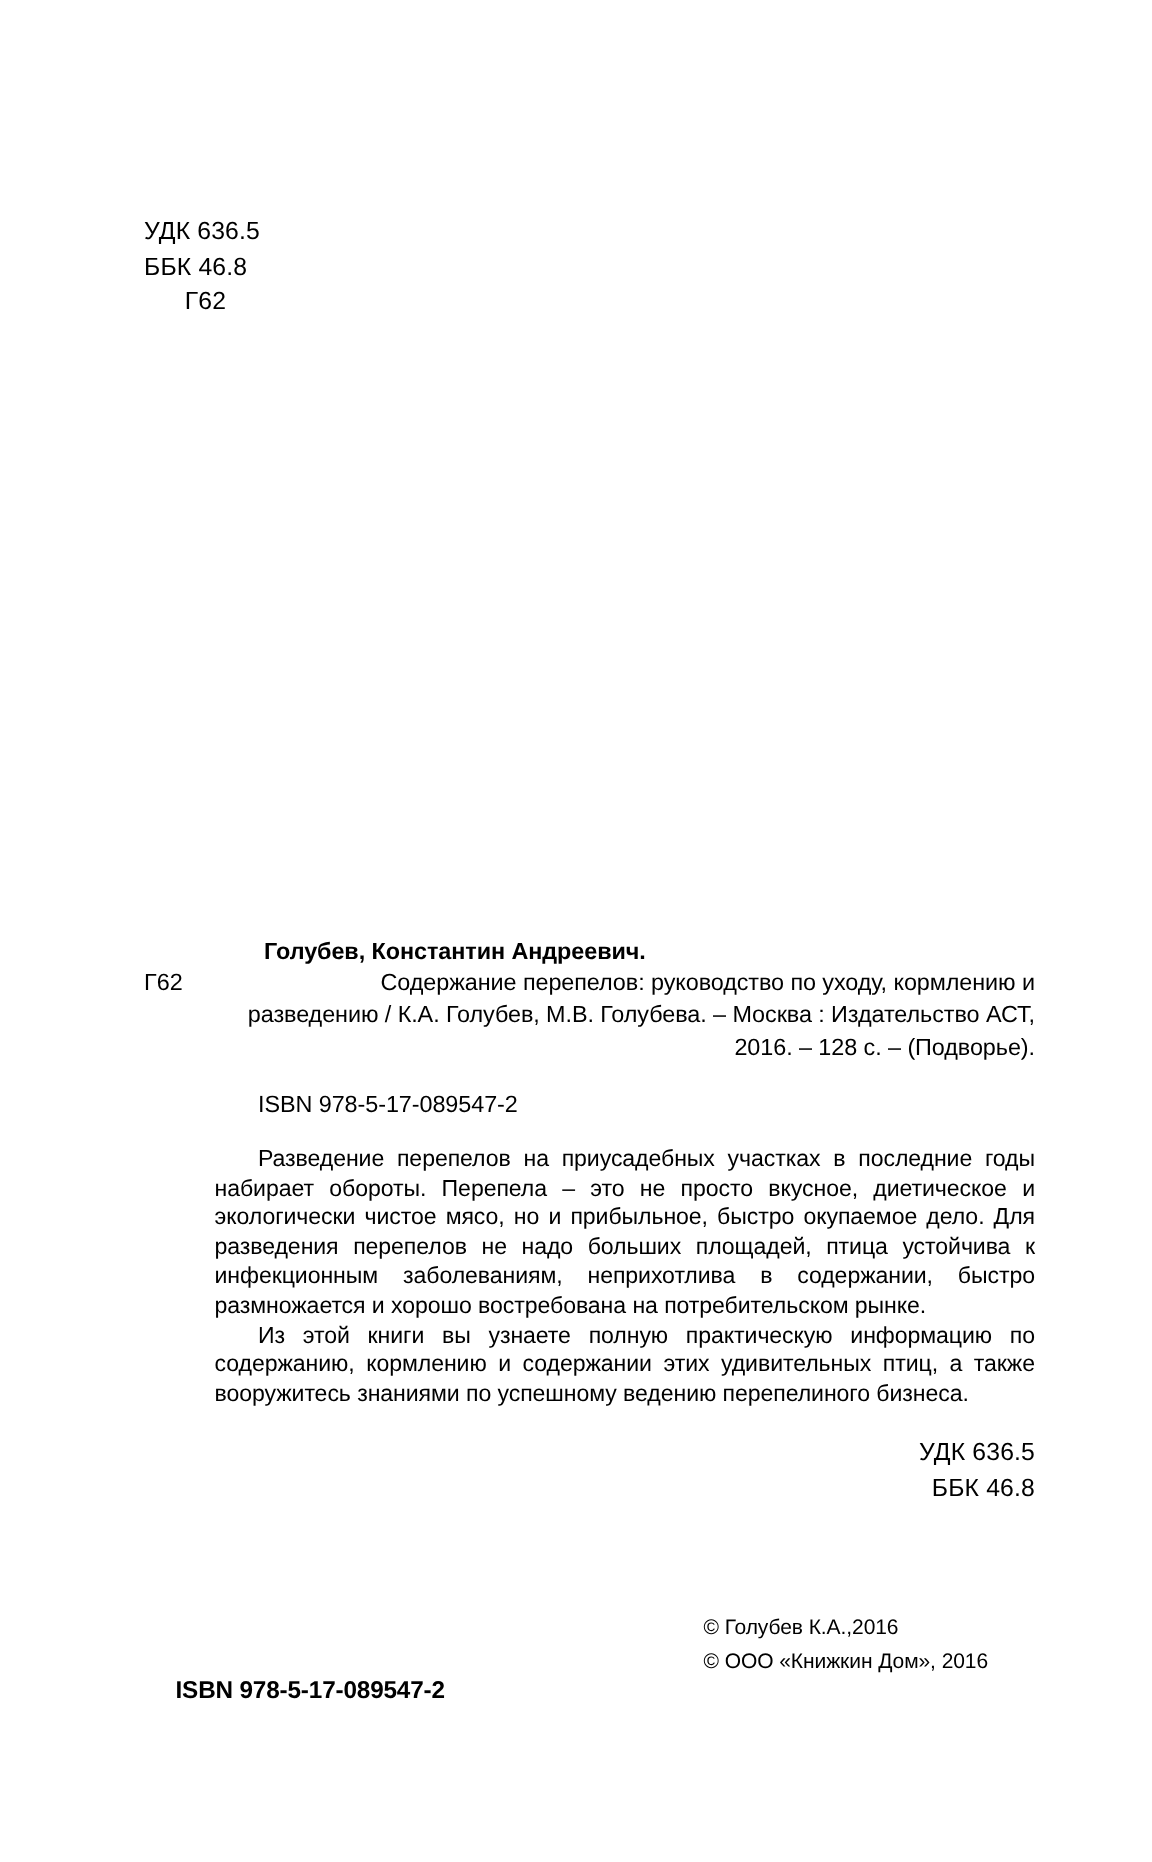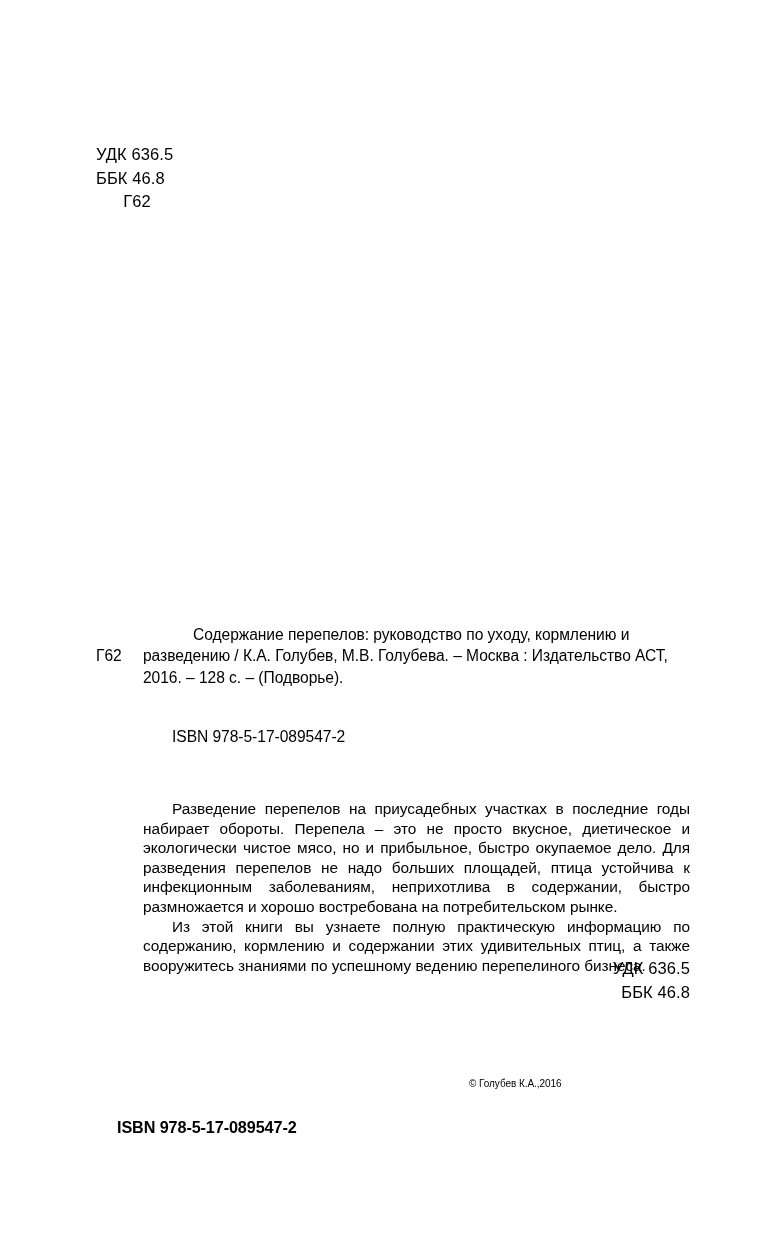--- a/index.html
+++ b/index.html
@@ -44,21 +44,21 @@
     font-weight: bold;
     font-size: 15.6px;
     line-height: 21px;
     text-indent: 33px;
     letter-spacing: -0.05px;
   }
   .biblio .desc {
     font-size: 15.6px;
     line-height: 21.3px;
     text-indent: 50px;
-    text-align: left;
+    text-align: right;
     letter-spacing: -0.05px;
   }
   .card-mark {
     position: absolute;
     left: 96px;
     top: 645px;
     font-size: 15.6px;
     line-height: 21.3px;
   }
   .isbn-inline {
@@ -73,21 +73,20 @@
   
   .annotation {
     position: absolute;
     left: 143px;
     top: 763px;
     width: 547px;
     font-size: 15.4px;
     line-height: 19.6px;
     text-align: justify;
     letter-spacing: -0.05px;
-    margin-top: 36px;
   }
   .annotation p {
     margin: 0;
     text-indent: 29px;
     text-align: justify;
     text-justify: inter-word;
   }
   .annotation p:last-child { }
 
   
@@ -101,21 +100,21 @@
     line-height: 23.5px;
     letter-spacing: 0.1px;
   }
   .udk-bottom .ln { display: block; }
 
   
   .copyright {
     position: absolute;
     left: 469px;
     top: 1073px;
-    font-size: 10px;
+    font-size: 14px;
     line-height: 22.5px;
     letter-spacing: -0.05px;
     white-space: nowrap;
   }
   .copyright .ln { display: block; }
 
   
   .isbn-bottom {
     position: absolute;
     left: 117px;
@@ -134,34 +133,36 @@
 
   <div class="udk-top">
     <span class="ln">УДК 636.5</span>
     <span class="ln">ББК 46.8</span>
     <span class="ln center">Г62</span>
   </div>
 
   <div class="card-mark">Г62</div>
 
   <div class="biblio">
+    <div class="author-line">Голубев, Константин Андреевич.</div>
     <div class="desc">Содержание перепелов: руководство по уходу, кормлению и разведению  / К.А. Голубев, М.В. Голубева. – Москва : Издательство АСТ, 2016. – 128 с. – (Подворье).</div>
   </div>
 
   <div class="isbn-inline">ISBN 978-5-17-089547-2</div>
 
   <div class="annotation">
     <p>Разведение перепелов на приусадебных участках в последние годы набирает обороты. Перепела – это не просто вкусное, диетическое и экологически чистое мясо, но и прибыльное, быстро окупаемое дело. Для разведения перепелов не надо больших площадей, птица устойчива к инфекционным заболеваниям, неприхотлива в содержании, быстро размножается и хорошо востребована на потребительском рынке.</p>
     <p>Из этой книги вы узнаете полную практическую информацию по содержанию, кормлению и содержании этих удивительных птиц, а также вооружитесь знаниями по успешному ведению перепелиного бизнеса.</p>
   </div>
 
   <div class="udk-bottom">
     <span class="ln">УДК 636.5</span>
     <span class="ln">ББК 46.8</span>
   </div>
 
   <div class="copyright">
     <span class="ln">© Голубев К.А.,2016</span>
+    <span class="ln">© ООО «Книжкин Дом», 2016</span>
   </div>
 
   <div class="isbn-bottom">ISBN 978-5-17-089547-2</div>
 
 </div>
 
 </body></html>

